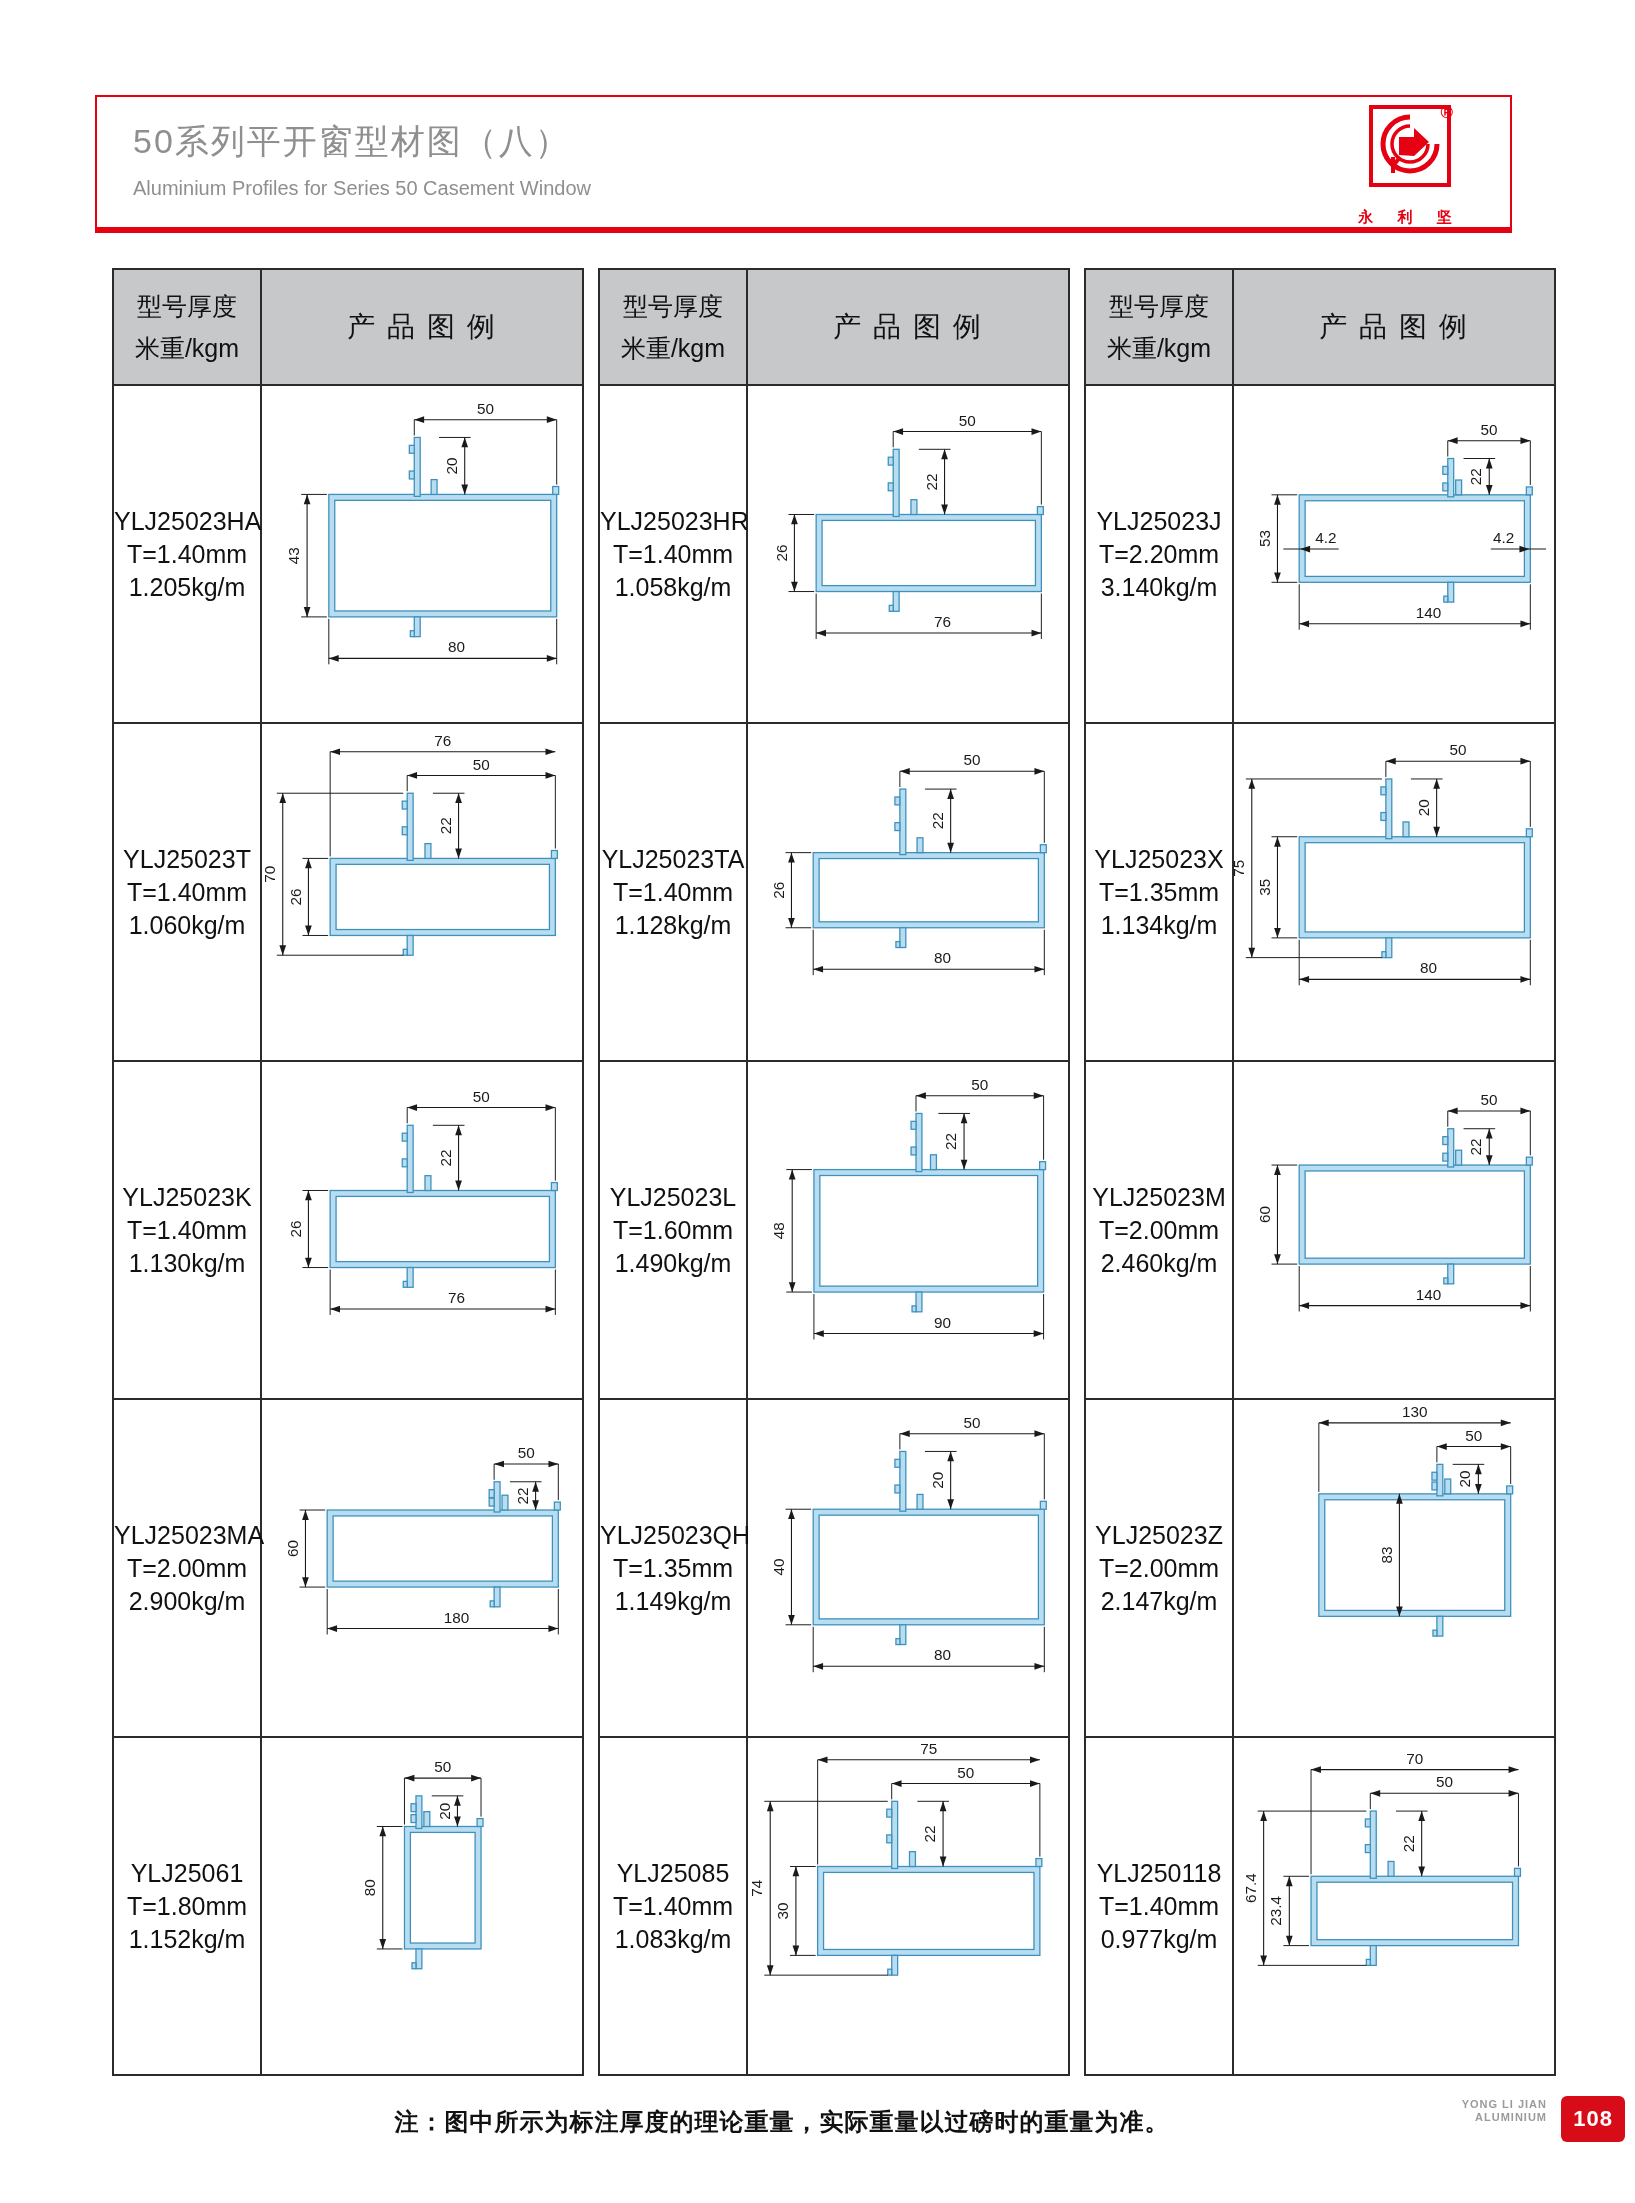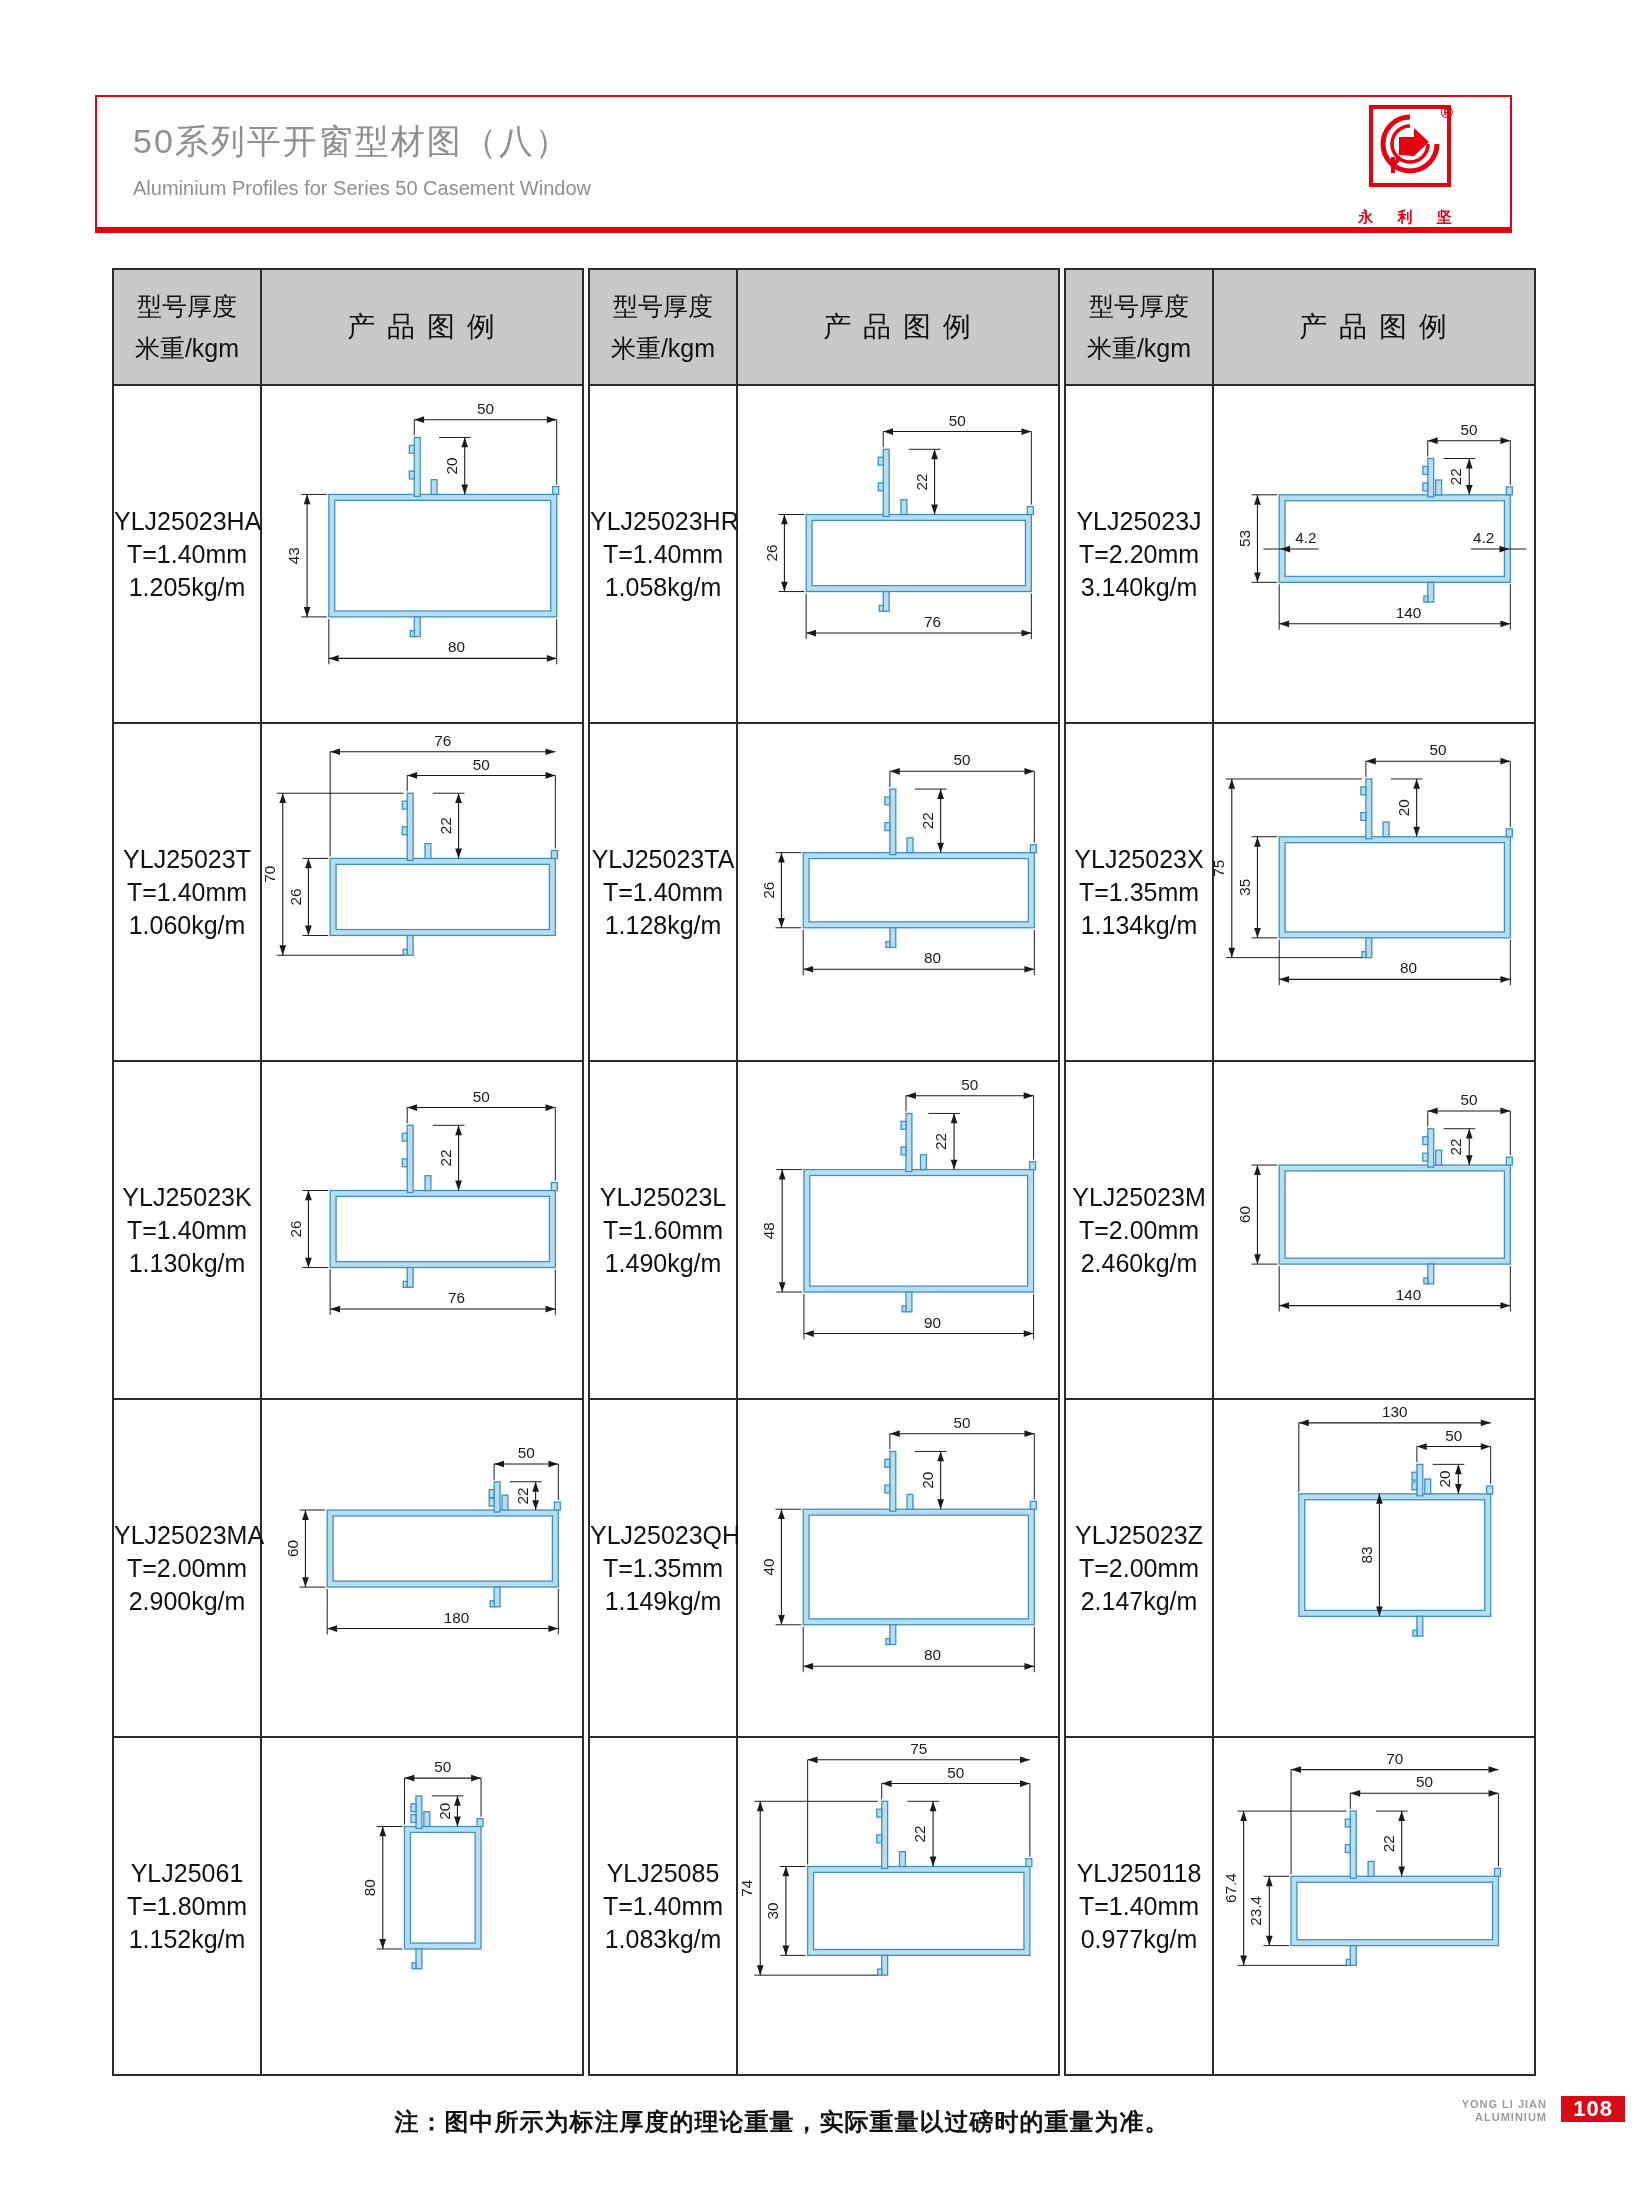--- a/index.html
+++ b/index.html
@@ -16,41 +16,41 @@
   .title-cn{font-size:34px;color:#8f8f8f;letter-spacing:2px;}
   .title-en{font-size:20px;color:#8f8f8f;margin-top:12px;}
   .brand{position:absolute;right:210px;bottom:12px;color:#e50012;font-weight:bold;white-space:nowrap;}
   .brand-cn{font-size:42px;letter-spacing:2px;}
   .brand-en{font-size:42px;letter-spacing:0px;}
   .logo{position:absolute;right:40px;top:8px;width:120px;text-align:center;}
   .logo-reg{position:absolute;right:-2px;top:-2px;color:#e50012;font-size:17px;font-weight:bold;}
   .logo-chars{color:#e50012;font-size:15px;font-weight:bold;letter-spacing:10px;margin-top:17px;white-space:nowrap;}
   .logo-sq{display:inline-block;position:relative;}
   
-  .table-area{position:absolute;left:112px;top:268px;display:flex;gap:4px;}
+  .table-area{position:absolute;left:112px;top:268px;display:flex;gap:14px;}
   .pgroup{width:472px;border-collapse:collapse;table-layout:fixed;}
   .pgroup td,.pgroup th{border:2px solid #2b2b2b;padding:0;vertical-align:middle;}
   .pgroup th{background:#c7c8ca;height:114px;font-weight:normal;}
   .th1{width:146px;font-size:25px;line-height:1.7;color:#111;}
   .th2{font-size:28px;color:#111;letter-spacing:2px;}
   .cell-model{width:146px;height:336px;text-align:center;font-size:25px;line-height:1.32;color:#111;}
   .cell-draw{height:336px;background:#fff;}
   .cell-draw svg{display:block;margin:0 auto;}
   
   .footer-note{
     position:absolute;left:112px;top:2106px;width:1340px;text-align:center;
     font-size:24px;font-weight:bold;color:#111;letter-spacing:1px;
   }
   .footer-brand{
     position:absolute;right:88px;top:2098px;text-align:right;color:#9b9b9b;
     font-size:11px;font-weight:bold;line-height:1.15;letter-spacing:1px;
   }
   .page-badge{
     position:absolute;right:10px;top:2096px;background:#d80c18;color:#fff;
-    font-size:22px;font-weight:bold;padding:0 12px;letter-spacing:1px;
+    font-size:22px;font-weight:bold;padding:10px 12px;letter-spacing:1px;border-radius:6px;
   }
 </style>
 </head>
 <body>
 
 <div class="header-box">
   <div class="titles">
     <div class="title-cn">50系列平开窗型材图（八）</div>
     <div class="title-en">Aluminium Profiles for Series 50 Casement Window</div>
   </div>

